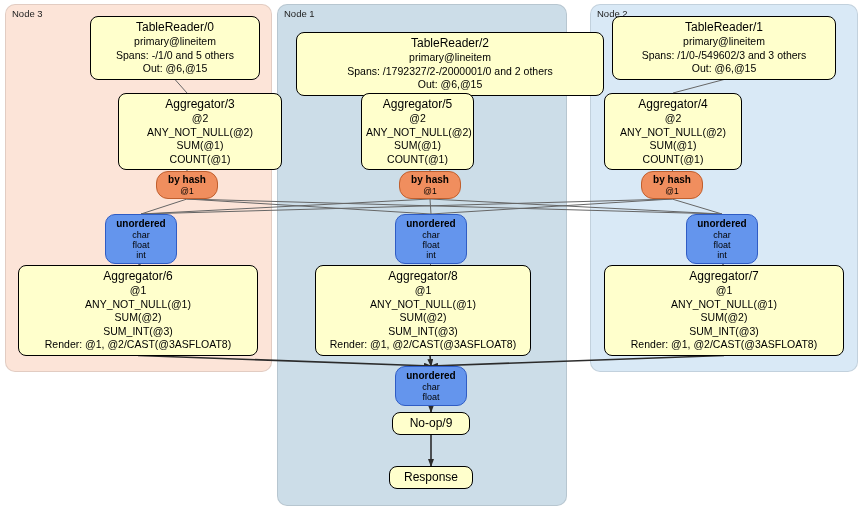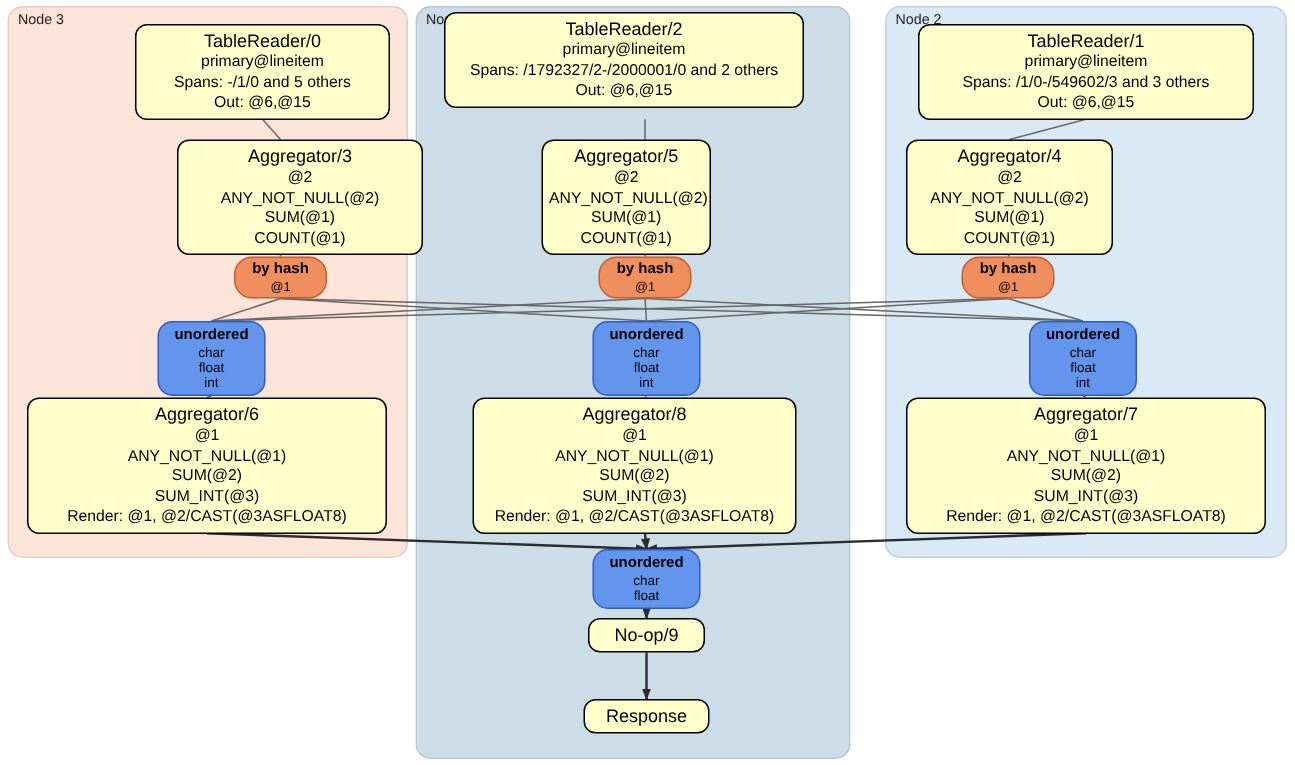--- a/index.html
+++ b/index.html
@@ -155,21 +155,21 @@
 
   <div class="proc" style="left:18px;top:265px;width:240px;">
     <div class="proc-title">Aggregator/6</div>
     <div class="proc-line">@1</div>
     <div class="proc-line">ANY_NOT_NULL(@1)</div>
     <div class="proc-line">SUM(@2)</div>
     <div class="proc-line">SUM_INT(@3)</div>
     <div class="proc-line">Render: @1, @2/CAST(@3ASFLOAT8)</div>
   </div>
 
-  <div class="proc" style="left:296px;top:8px;width:240px;">
+  <div class="proc" style="left:296px;top:32px;width:308px;">
     <div class="proc-title">TableReader/2</div>
     <div class="proc-line">primary@lineitem</div>
     <div class="proc-line">Spans: /1792327/2-/2000001/0 and 2 others</div>
     <div class="proc-line">Out: @6,@15</div>
   </div>
 
   <div class="proc" style="left:361px;top:93px;width:113px;">
     <div class="proc-title">Aggregator/5</div>
     <div class="proc-line">@2</div>
     <div class="proc-line">ANY_NOT_NULL(@2)</div>

